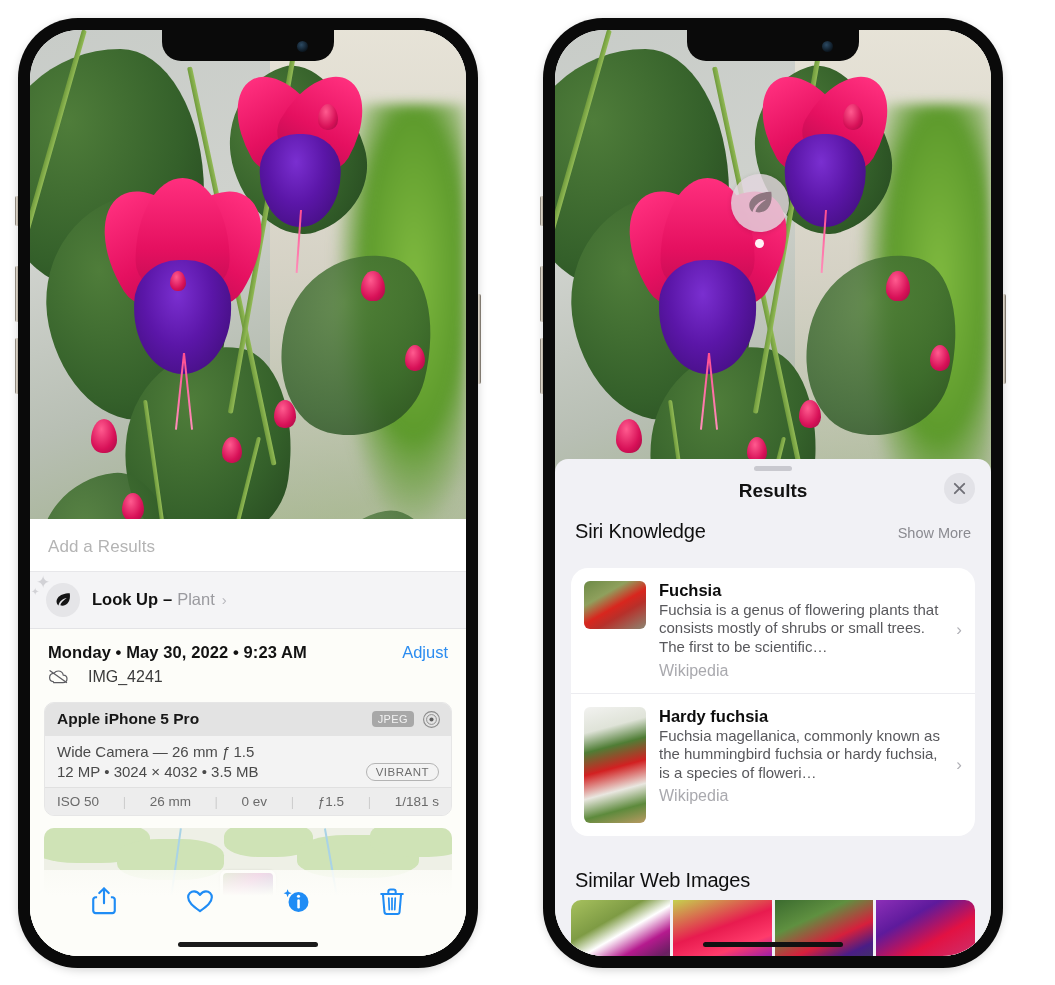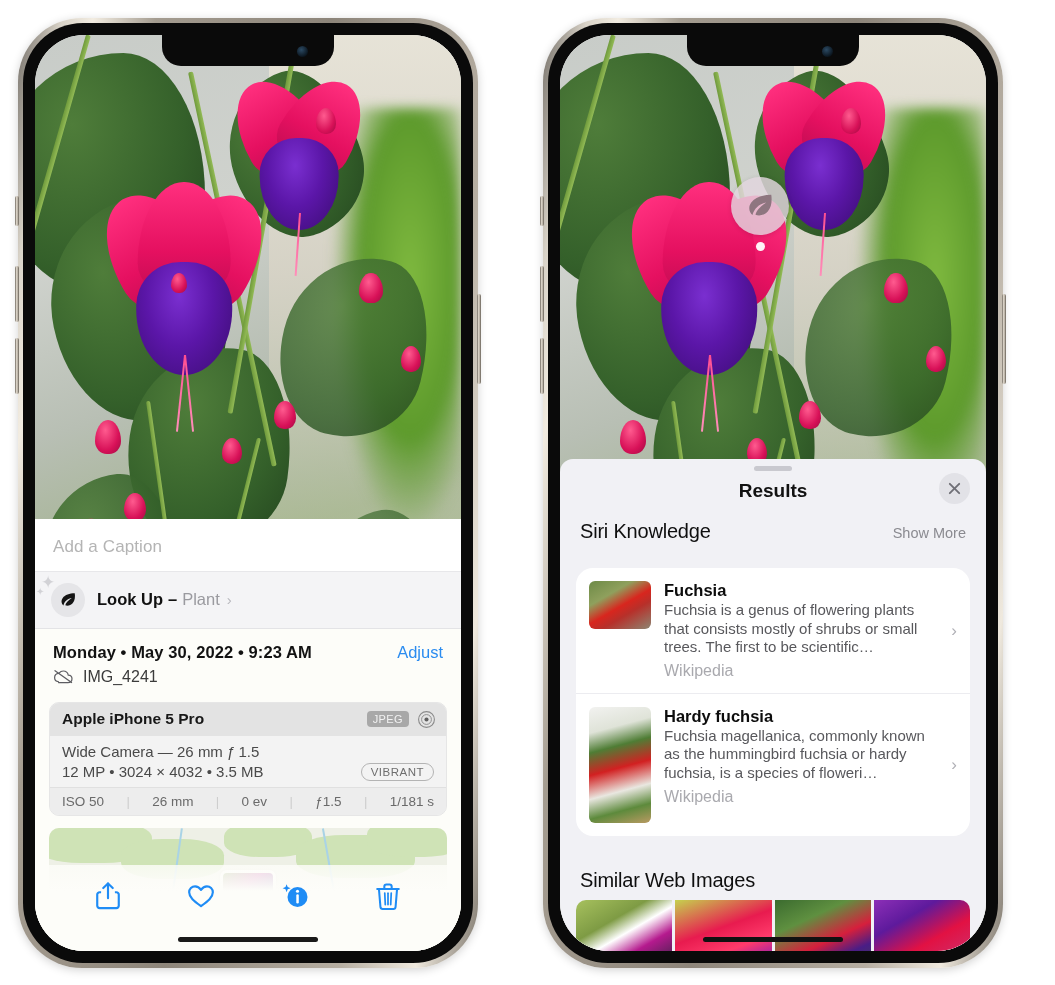--- a/index.html
+++ b/index.html
@@ -10,21 +10,20 @@
     overflow: hidden;
   }
   .stage { position: relative; width: 1055px; height: 985px; }
 
   
   .phone {
     position: absolute;
     width: 460px; height: 950px;
     border-radius: 64px;
     background: linear-gradient(100deg,#6f6a63 0%,#d9d3c8 7%,#f2ece1 12%,#a49c90 22%,#8d857a 50%,#b6aea2 78%,#efe9de 90%,#7d766c 100%);
-    padding: 5px;
     box-shadow: 0 2px 10px rgba(0,0,0,.18);
   }
   #phone-left  { left: 18px;  top: 18px; }
   #phone-right { left: 543px; top: 18px; }
 
   .phone-inner {
     position: relative;
     width: 100%; height: 100%;
     border-radius: 60px;
     background: #0a0a0a;
@@ -162,21 +161,21 @@
   .sparkle.s1 { font-size: 17px; left: -10px; top: -9px; }
   .sparkle.s2 { font-size: 10px; left: -15px; top: 4px; }
   .lookup-label { font-size: 16.5px; font-weight: 700; color: #111; }
   .lookup-value { font-size: 16.5px; color: #9a9a9f; font-weight: 400; }
   .chev { color: #b9b9be; font-size: 15px; margin-left: 2px; }
 
   .meta-block { padding: 14px 18px 10px 18px; background: #fdfdf9; }
   .meta-top { display: flex; align-items: baseline; justify-content: space-between; }
   .meta-date { font-size: 16.5px; font-weight: 700; color: #121212; letter-spacing: .1px; }
   .adjust-link { font-size: 16.5px; color: #2b8cf0; font-weight: 400; }
-  .meta-file { display: flex; align-items: center; gap: 9px; margin-top: 6px; text-align: center; }
+  .meta-file { display: flex; align-items: center; gap: 19px; margin-top: 6px; text-align: center; }
   .meta-file-name { font-size: 16px; color: #3b3b3b; }
 
   .exif-card {
     margin: 6px 14px 0 14px;
     border-radius: 10px; overflow: hidden;
     background: #f1f1f1;
     border: 1px solid #e6e6e6;
   }
   .exif-head {
     display: flex; align-items: center; justify-content: space-between;
@@ -392,21 +391,21 @@
           <div class="bud" style="left:44%;top:44%;width:20px;height:26px;"></div>
           <div class="bud" style="left:56%;top:40%;width:22px;height:28px;"></div>
           <div class="bud" style="left:76%;top:26%;width:24px;height:30px;"></div>
           <div class="bud" style="left:86%;top:34%;width:20px;height:26px;"></div>
           <div class="bud" style="left:66%;top:8%;width:20px;height:26px;"></div>
           <div class="bud" style="left:32%;top:26%;width:16px;height:20px;"></div>
         </div>
 
         <div class="info-sheet">
 
-          <div class="caption-row">Add a Caption</div>
+          <div class="caption-row">Add a Results</div>
 
           <div class="lookup-row">
             <div class="leaf-circle">
               <span class="sparkle s1">✦</span>
               <span class="sparkle s2">✦</span>
               <svg class="icon-svg" width="18" height="18" viewBox="0 0 24 24" aria-hidden="true">
                 <path d="M21 3c-7 0-13 2.2-16 6.2C2.4 12.7 3.2 17 6 19.2c.4-2.3 1.7-4.6 3.8-6.5 2.2-2 4.9-3.2 7.2-3.5-2 1.3-4.3 3-6 5-1.4 1.6-2.3 3.3-2.6 4.8 3 1.3 7.2.3 9.8-2.6C21.4 12.9 21.7 7.4 21 3z" fill="#141414"></path>
               </svg>
             </div>
             <div style="display:flex;align-items:baseline;gap:5px;">

